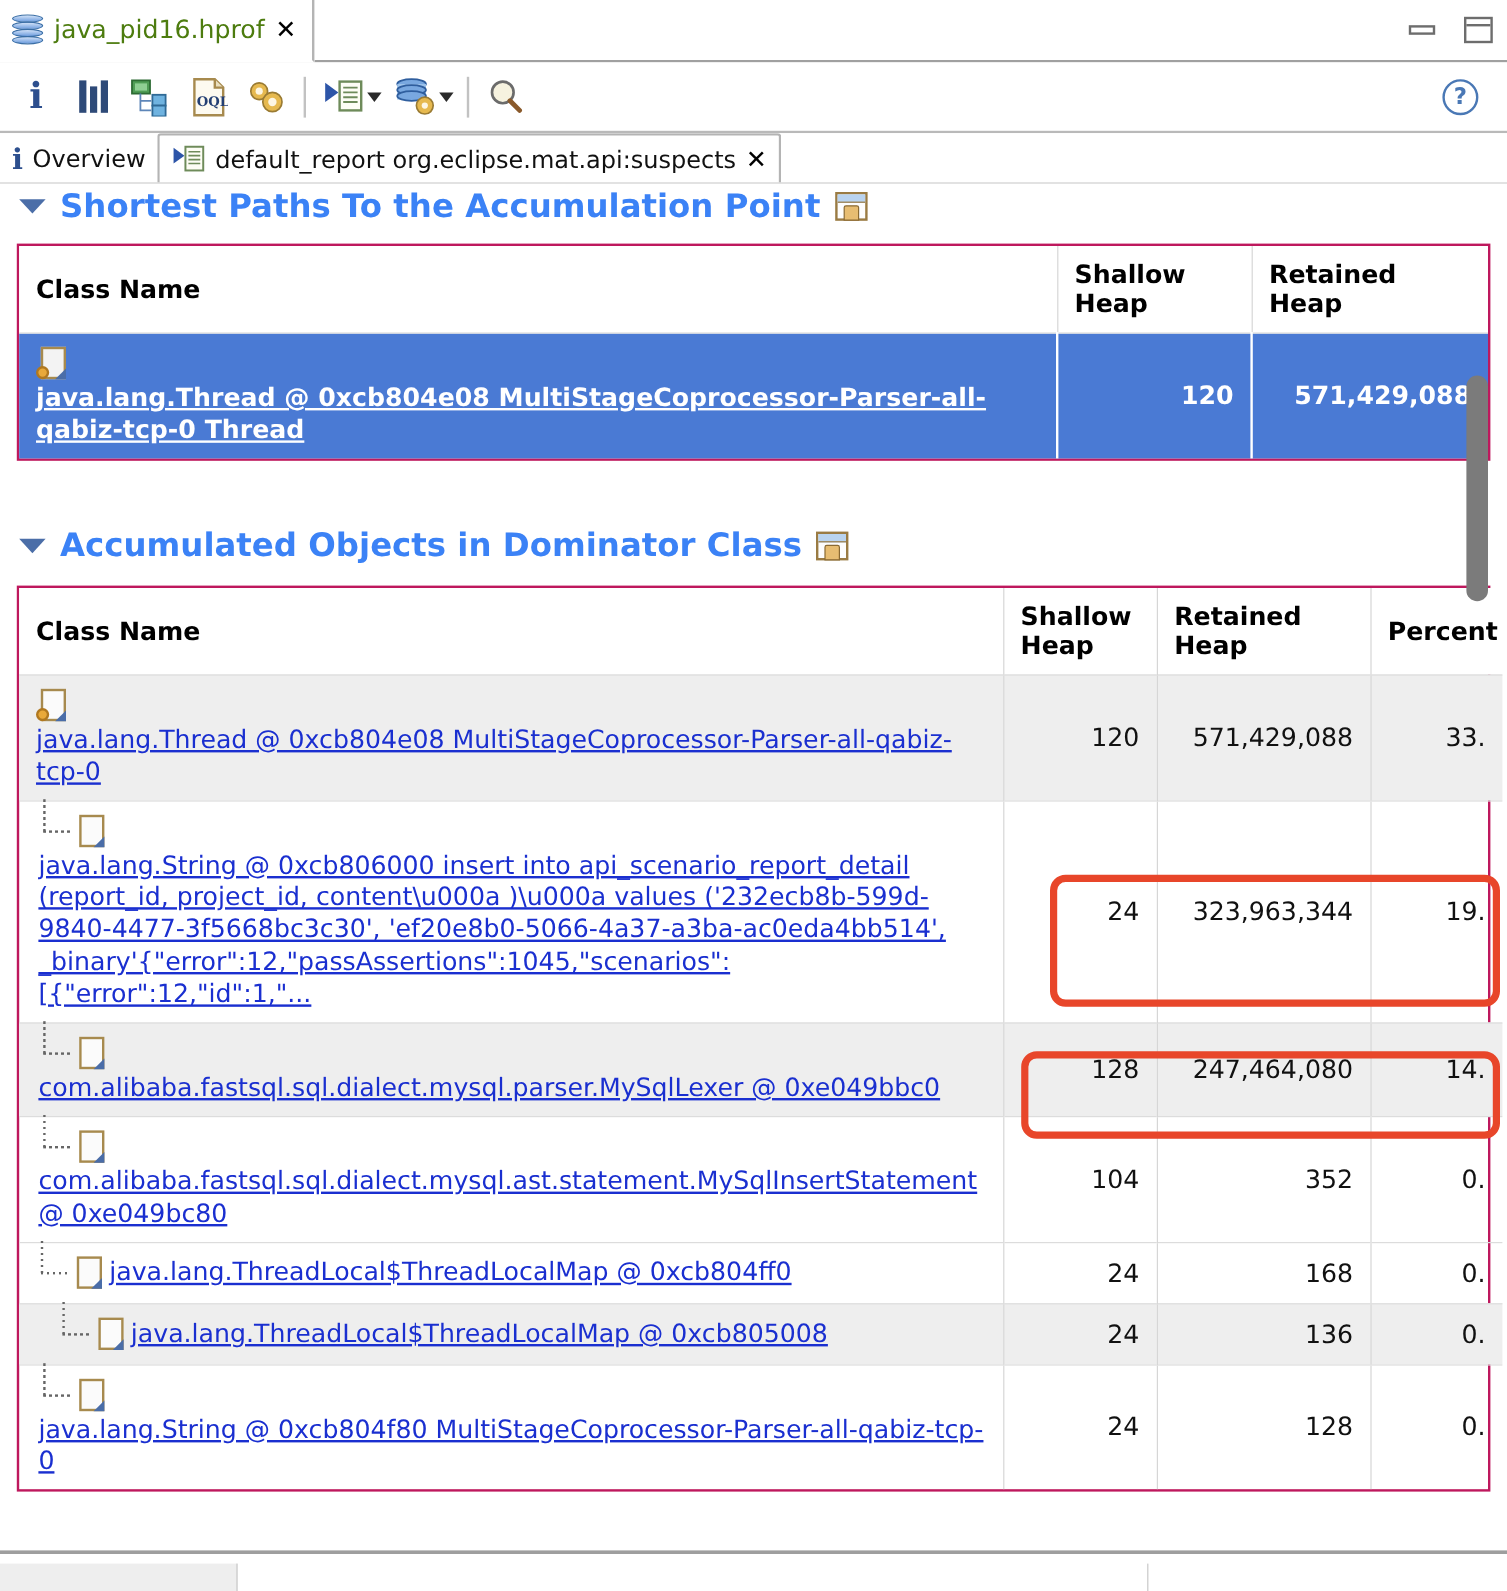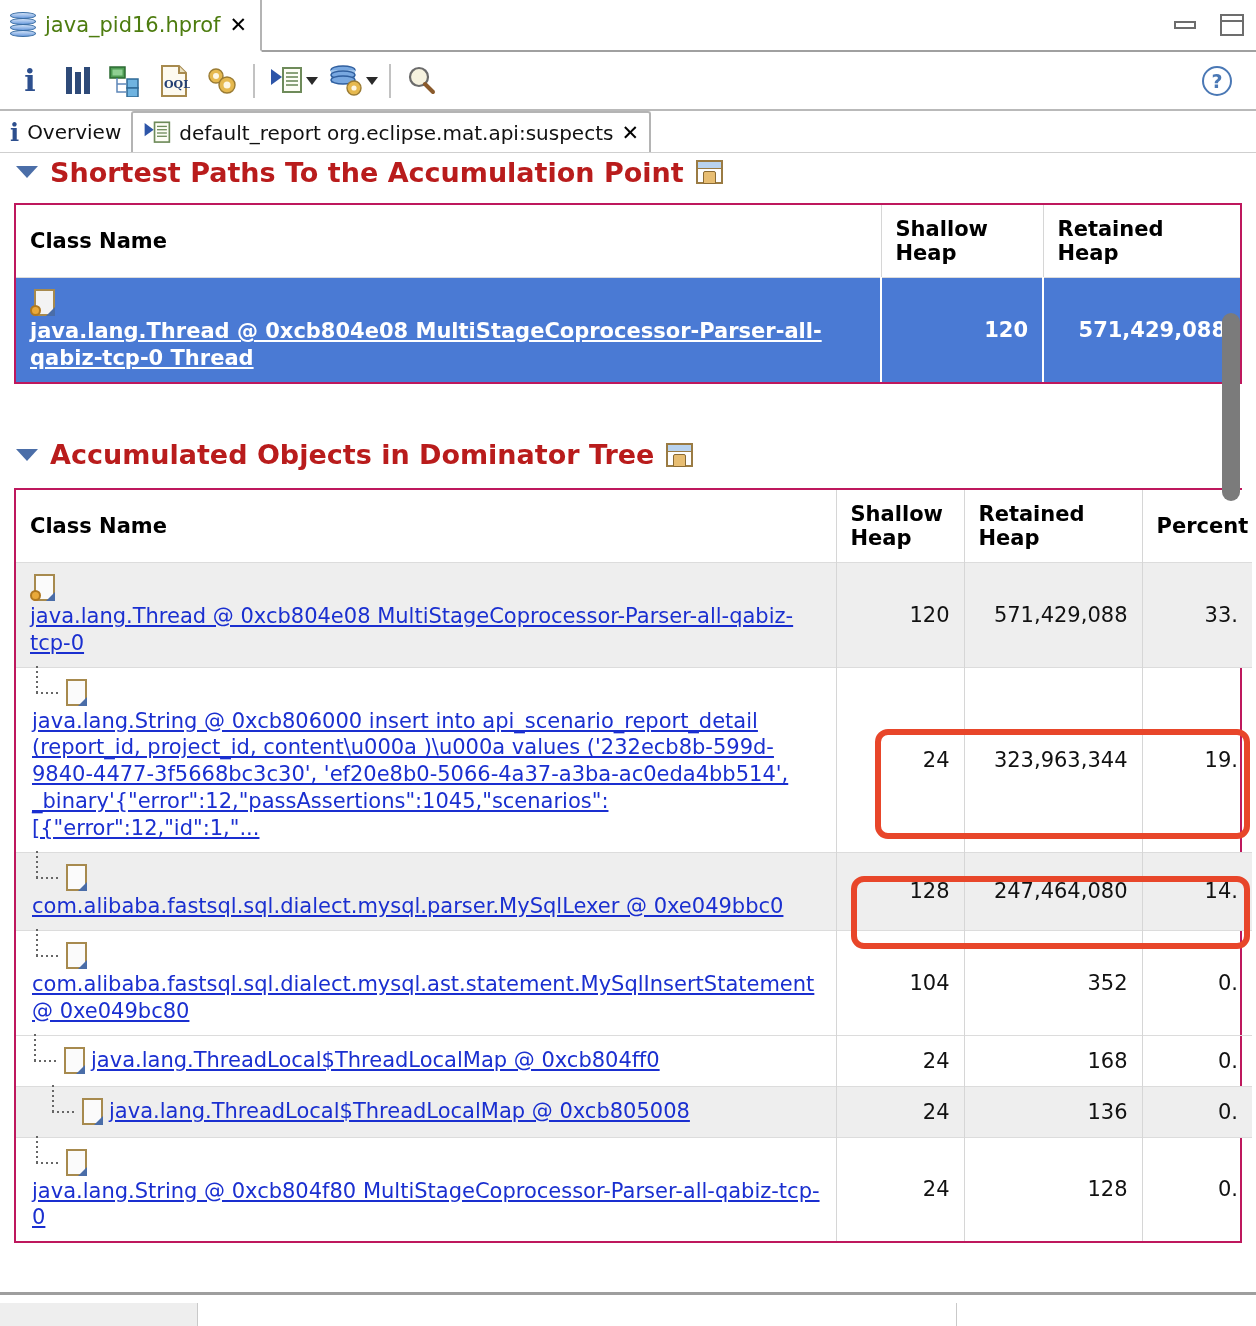--- a/index.html
+++ b/index.html
@@ -98,21 +98,21 @@
 
   .section-head {
     display: flex; align-items: center; gap: 12px;
     padding: 0 0 0 16px; height: 38px;
   }
   .tri {
     width: 0; height: 0; border-left: 11px solid transparent; border-right: 11px solid transparent;
     border-top: 12px solid #4b6ea8; cursor: pointer;
   }
   .section-title {
-    font-size: 27px; font-weight: bold; color: #b91c1c;
+    font-size: 27px; font-weight: bold; color: #3b82f6;
     font-family: "DejaVu Sans", "Liberation Sans", sans-serif;
   }
 
   
   .win-ico {
     width: 27px; height: 24px; border: 2px solid #9a7b43; background: #fdfdfd;
     position: relative; flex: none; cursor: pointer;
   }
   .win-ico::before { content: ""; position: absolute; left: 0; top: 0; right: 0; height: 6px; background: #b9d3ef; border-bottom: 1px solid #9a7b43; }
   .win-ico::after {
@@ -355,21 +355,21 @@
           </td>
           <td class="num">120</td>
           <td class="num" style="border-right:none">571,429,088</td>
         </tr>
       </tbody>
     </table>
   </div>
 
   <div class="section-head" style="margin-top:52px">
     <span class="tri"></span>
-    <span class="section-title">Accumulated Objects in Dominator Tree</span>
+    <span class="section-title">Accumulated Objects in Dominator Class</span>
     <span class="win-ico"></span>
   </div>
 
   <div class="tablebox" style="margin-top:14px;">
     <table>
       <colgroup>
           <col style="width:820px">
           <col style="width:128px">
           <col style="width:178px">
           <col style="width:110px">

